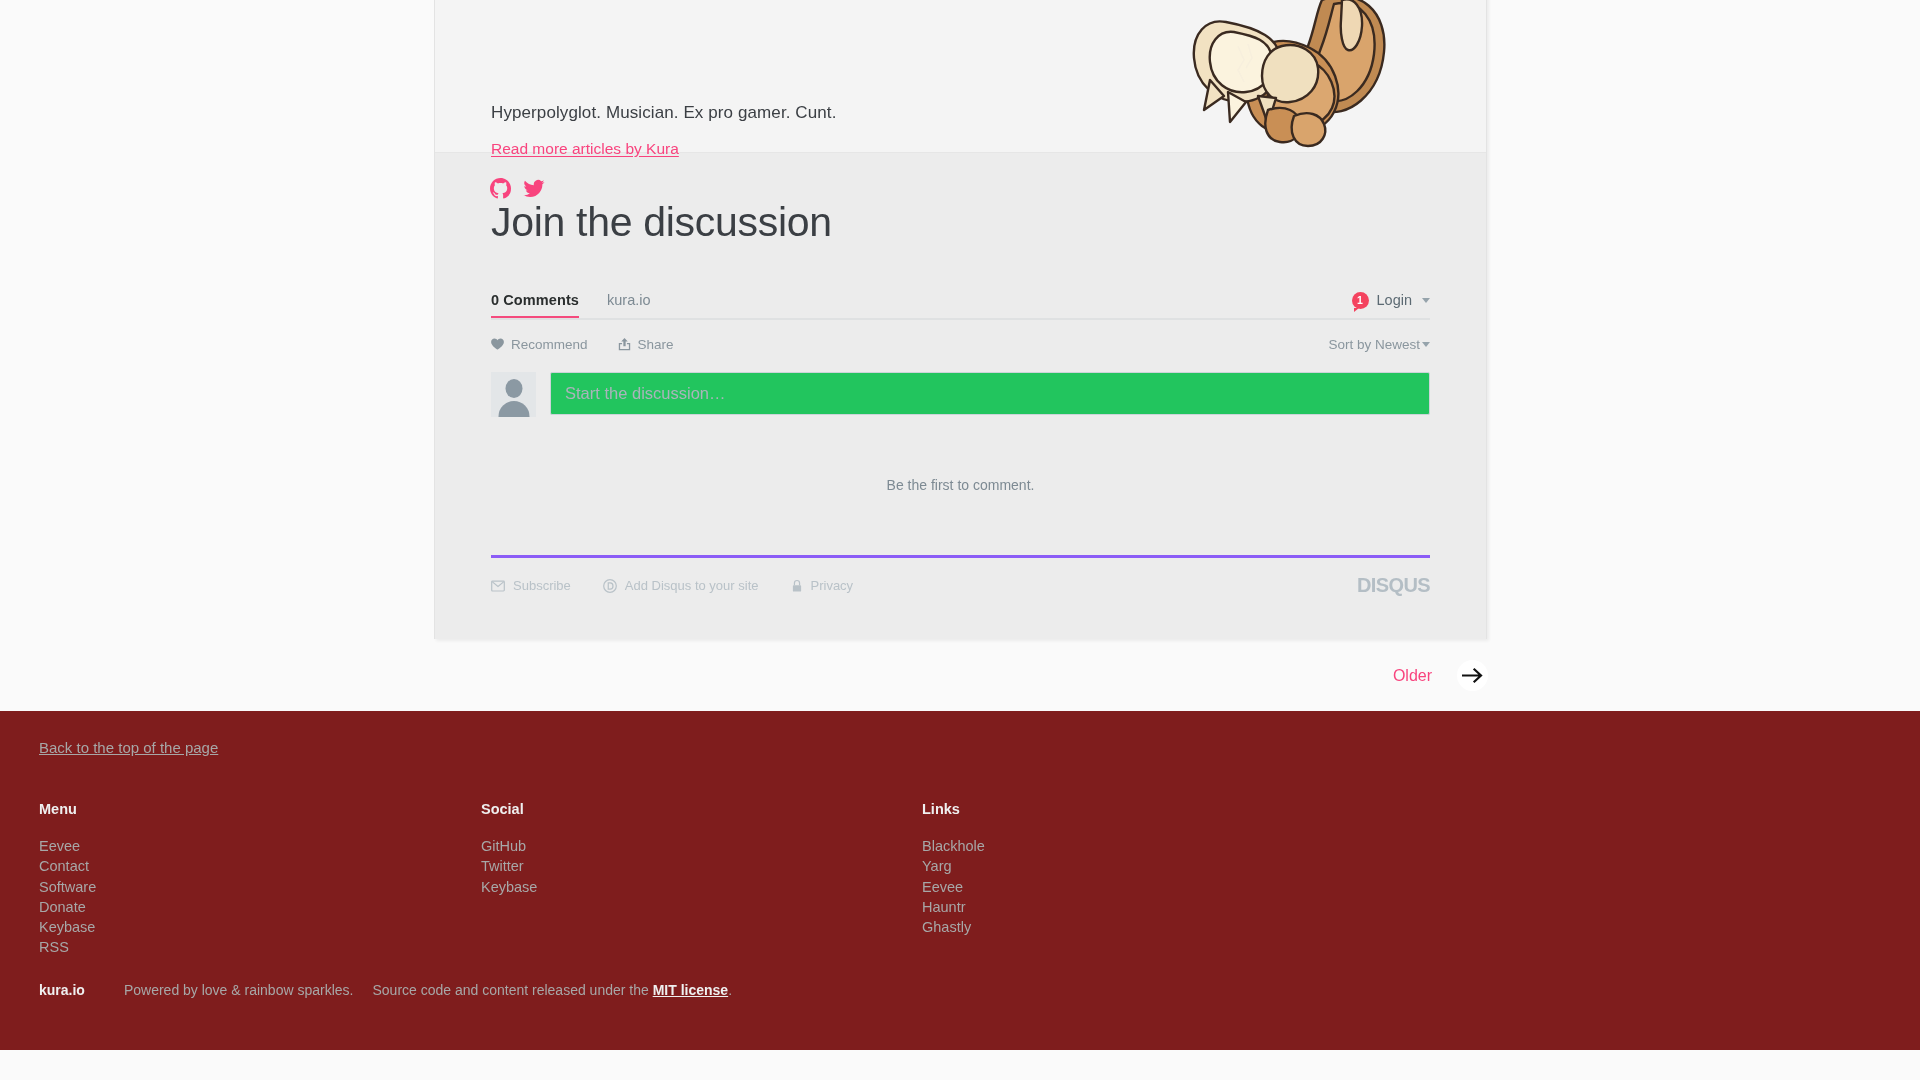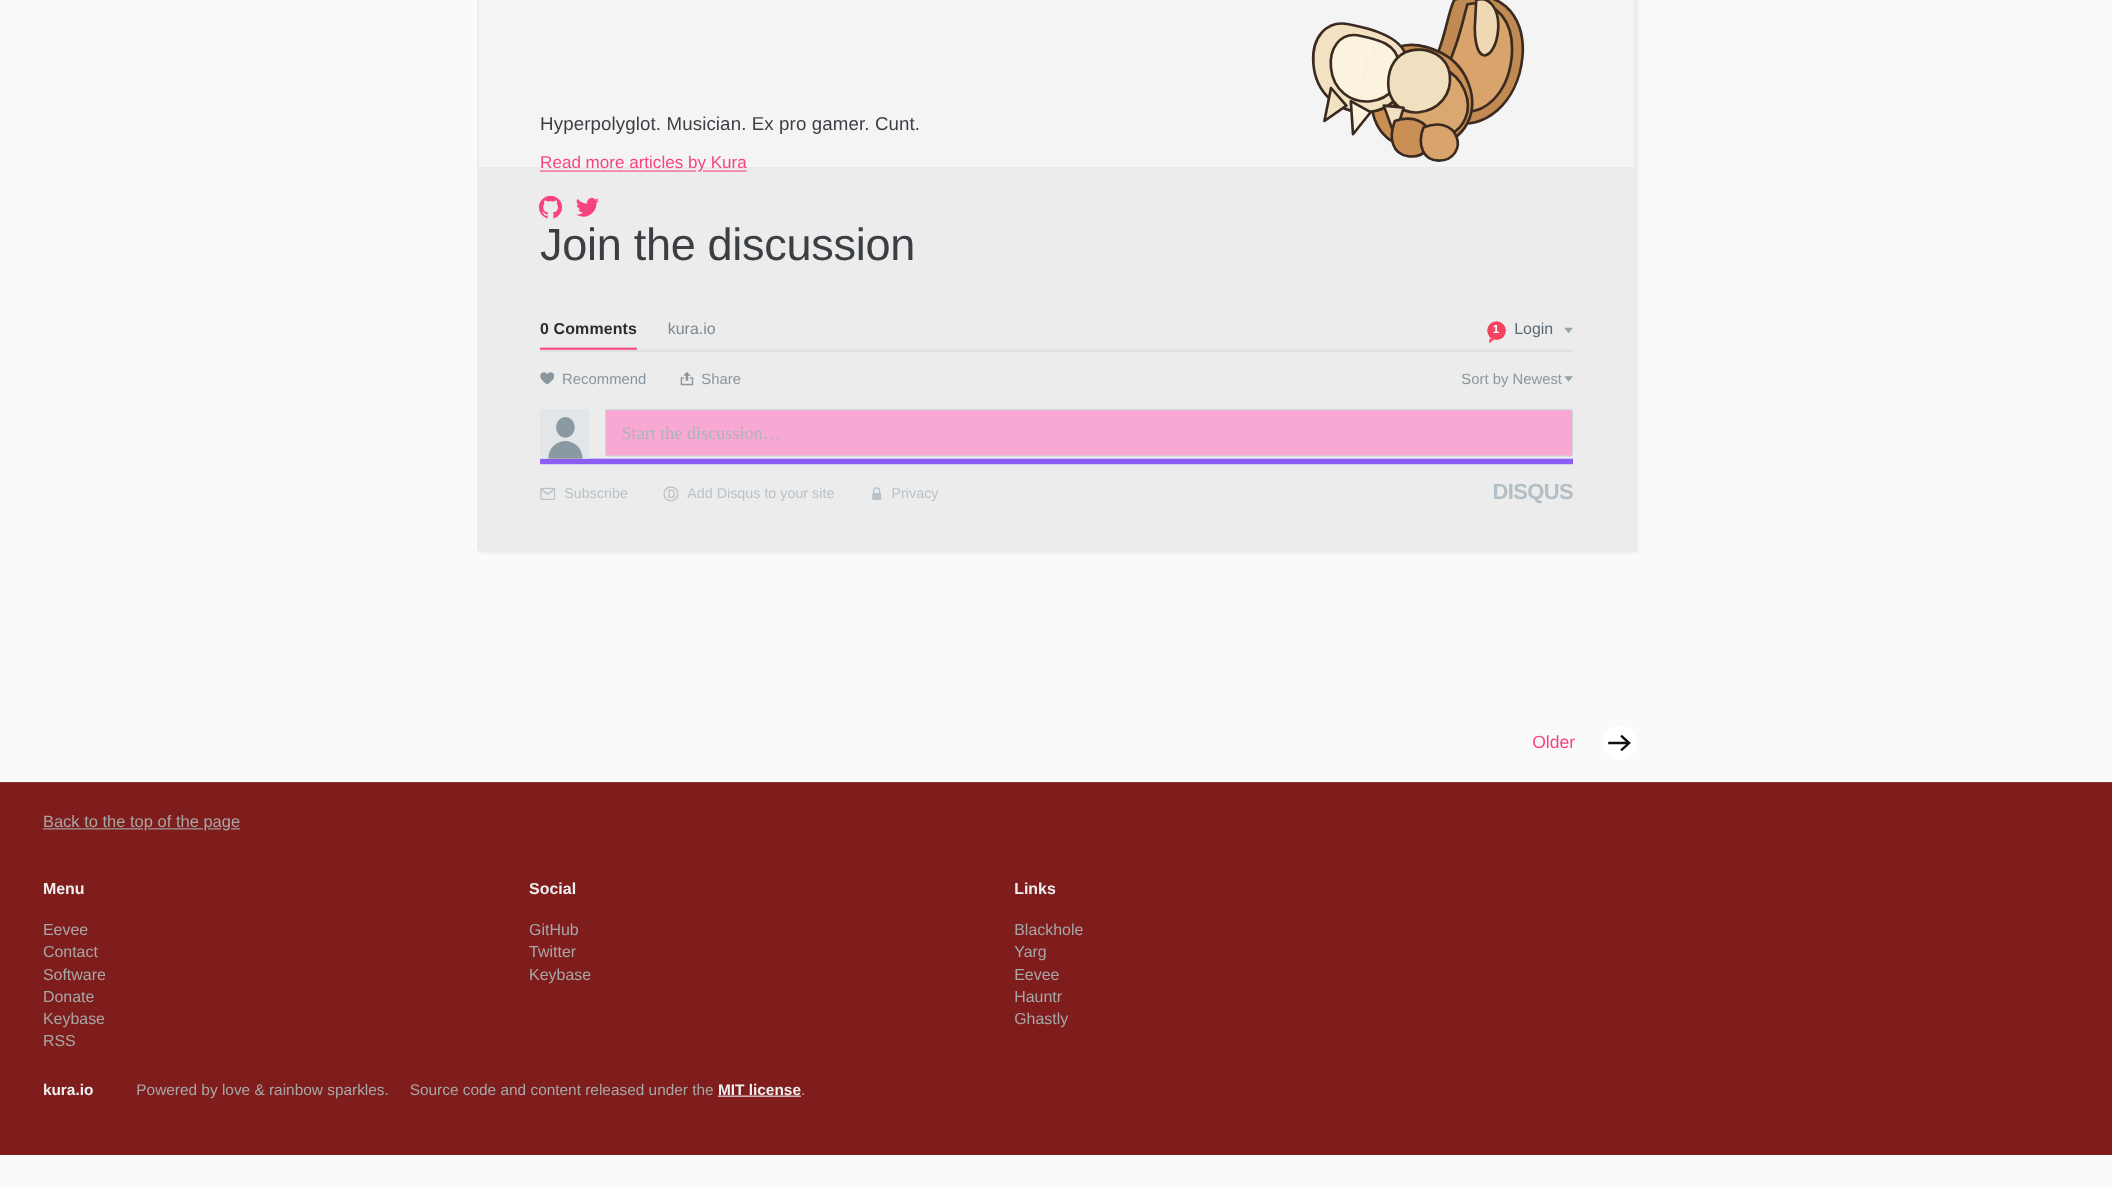--- a/index.html
+++ b/index.html
@@ -183,38 +183,38 @@
     position: absolute;
     left: 50%; top: 29px;
     transform: translateX(-50%);
     width: 31px; height: 26px;
     border-radius: 16px 16px 0 0;
     background: #8b99a3;
   }
   .dq-input {
     flex: 1;
     height: 43px;
-    background: #f9a8d4;
+    background: #22c55e;
     border: 1px solid #ccd4d9;
     border-radius: 2px;
     padding: 0 14px;
     font-size: 16.5px;
     color: #3b3f44;
-    font-family: Liberation Serif, serif;
+    font-family: Liberation Sans, sans-serif;
     outline: none;
   }
   .dq-input::placeholder { color: #aab4bb; }
   .dq-empty {
     text-align: center;
     font-size: 14px;
     color: #7d8a93;
     padding: 60px 0 62px 0;
   }
   .dq-footer {
-    border-top: 5px solid #8b5cf6;
+    border-top: 3px solid #8b5cf6;
     display: flex;
     align-items: center;
     height: 58px;
   }
   .dq-fitem {
     display: flex;
     align-items: center;
     gap: 8px;
     font-size: 13px;
     color: #b9c2c8;
@@ -393,20 +393,21 @@
           <span>Sort by Newest</span>
           <span class="caret"></span>
         </div>
       </div>
 
       <div class="dq-compose">
         <div class="dq-avatar"></div>
         <input class="dq-input" type="text" placeholder="Start the discussion…" value="" style="">
       </div>
 
+      <div class="dq-empty">Be the first to comment.</div>
 
       <div class="dq-footer">
         <div class="dq-fitem">
           <svg width="14" height="12" viewBox="0 0 16 13" aria-hidden="true">
             <rect x=".8" y=".8" width="14.4" height="11.4" rx="1" fill="none" stroke="#b9c2c8" stroke-width="1.4"></rect>
             <path d="M1.6 1.8 8 7l6.4-5.2" fill="none" stroke="#b9c2c8" stroke-width="1.4"></path>
           </svg>
           <span>Subscribe</span>
         </div>
         <div class="dq-fitem">

